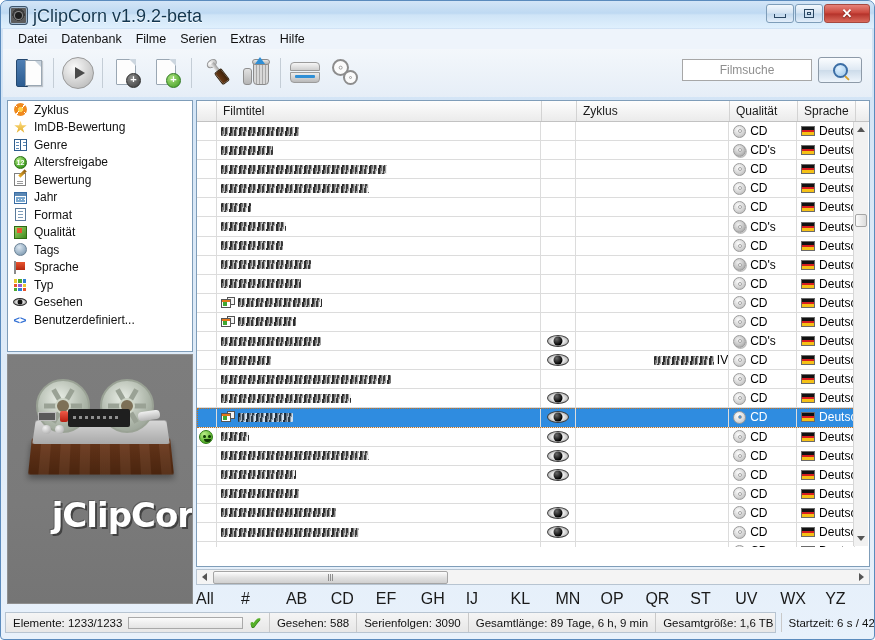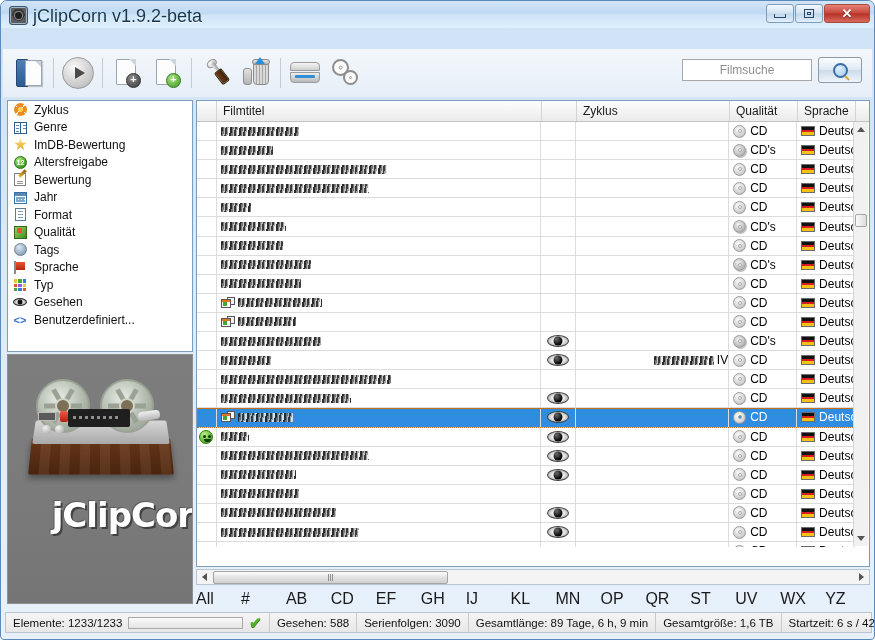--- a/index.html
+++ b/index.html
@@ -208,21 +208,21 @@
   .arrow-r{width:0;height:0;border-style:solid;border-width:4px 0 4px 5px;border-color:transparent transparent transparent #555;}
   .hs-thumb{position:absolute;left:16px;top:1px;width:235px;height:13px;border:1px solid #a5a5a5;border-radius:2px;
     background:linear-gradient(to bottom,#fdfdfd,#e2e2e2 50%,#d0d0d0);box-sizing:border-box;display:flex;align-items:center;justify-content:center;}
   .grip{width:6px;height:7px;background:repeating-linear-gradient(to right,#8f8f8f 0 1px,transparent 1px 2px);}
 
   
   .alphabar{position:absolute;left:195px;top:588px;width:674px;height:19px;display:flex;align-items:center;}
   .alpha{flex:1;text-align:left;font-size:16px;color:#1a1a1a;cursor:default;}
 
   
-  .statusbar{position:absolute;left:4px;top:611px;width:867px;height:21px;
+  .statusbar{position:absolute;left:4px;top:611px;width:771px;height:21px;
     background:linear-gradient(to bottom,#f5f5f5,#e7e7e7);border:1px solid #b7c4d1;box-sizing:border-box;
     display:flex;align-items:center;font-size:11.5px;color:#111;}
   .st-cell{padding:0 7px;height:19px;display:flex;align-items:center;border-right:1px solid #c9c9c9;white-space:nowrap;gap:6px;}
   .st-cell:last-child{border-right:none;}
   .progbar{width:115px;height:12px;border:1px solid #a9a9a9;background:linear-gradient(to bottom,#fbfbfb,#e4e4e4);box-sizing:border-box;}
   .check{color:#56b02a;font-size:15px;font-weight:bold;line-height:1;text-shadow:0 1px 0 #2f7a14;}
 </style>
 </head>
 <body>
 
@@ -237,20 +237,28 @@
         </div>
       <div class="wb">
           <div class="glyph-max"></div>
         </div>
       <div class="wb wb-close">
           <div class="glyph-x">✕</div>
         </div>
     </div>
   </div>
 
+  <div class="menubar">
+    <div class="menu-item">Datei</div>
+    <div class="menu-item">Datenbank</div>
+    <div class="menu-item">Filme</div>
+    <div class="menu-item">Serien</div>
+    <div class="menu-item">Extras</div>
+    <div class="menu-item">Hilfe</div>
+  </div>
 
   <div class="toolbar">
     <div class="tb">
       <div class="ic-book">
         <div class="cover"></div>
           <div class="page"></div>
       </div>
     </div>
     <div class="tb-sep"></div>
     <div class="tb">
@@ -310,32 +318,32 @@
 
   <div class="sidebar" id="sidebar">
       <div class="side-item">
         <span class="si-ico">
           <div style="width:13px;height:13px;margin:1px;background:radial-gradient(circle,#ffd04a 0 25%,transparent 26%),conic-gradient(#f08a1e 0 10%,transparent 0 12.5%,#f08a1e 0 22.5%,transparent 0 25%,#f08a1e 0 35%,transparent 0 37.5%,#f08a1e 0 47.5%,transparent 0 50%,#f08a1e 0 60%,transparent 0 62.5%,#f08a1e 0 72.5%,transparent 0 75%,#f08a1e 0 85%,transparent 0 87.5%,#f08a1e 0 97.5%,transparent 0);border-radius:50%"></div>
         </span>
         <span>Zyklus</span>
       </div>
       <div class="side-item">
         <span class="si-ico">
+          <div style="width:13px;height:13px;margin:1px;clip-path:polygon(50% 0,61% 35%,98% 35%,68% 57%,79% 92%,50% 70%,21% 92%,32% 57%,2% 35%,39% 35%);background:linear-gradient(to bottom,#ffe08a,#e0a81f)"></div>
+        </span>
+        <span>ImDB-Bewertung</span>
+      </div>
+      <div class="side-item">
+        <span class="si-ico">
           <div style="width:13px;height:12px;margin:2px 1px;background:#fff;border:1px solid #2f5d8c;box-sizing:border-box;position:relative">
             <span style="position:absolute;left:5px;top:0;bottom:0;width:1px;background:#2f5d8c"></span>
             <span style="position:absolute;left:1px;top:2px;width:3px;height:1px;background:#5b88b5;box-shadow:0 3px 0 #5b88b5,0 6px 0 #5b88b5,7px 0 0 #5b88b5,7px 3px 0 #5b88b5"></span>
           </div>
         </span>
         <span>Genre</span>
-      </div>
-      <div class="side-item">
-        <span class="si-ico">
-          <div style="width:13px;height:13px;margin:1px;clip-path:polygon(50% 0,61% 35%,98% 35%,68% 57%,79% 92%,50% 70%,21% 92%,32% 57%,2% 35%,39% 35%);background:linear-gradient(to bottom,#ffe08a,#e0a81f)"></div>
-        </span>
-        <span>ImDB-Bewertung</span>
       </div>
       <div class="side-item">
         <span class="si-ico">
           <div style="width:13px;height:13px;margin:1px;border-radius:50%;background:radial-gradient(circle at 35% 30%,#b8f08a,#3f9c21 70%,#2a6e14);border:1px solid #2a6e14;box-sizing:border-box;color:#fff;font-size:7px;font-weight:bold;text-align:center;line-height:12px;font-family:'Liberation Sans',sans-serif">12</div>
         </span>
         <span>Altersfreigabe</span>
       </div>
       <div class="side-item">
         <span class="si-ico">
           <div style="width:12px;height:13px;margin:1px;background:#fff;border:1px solid #7f7f7f;box-sizing:border-box;position:relative">

